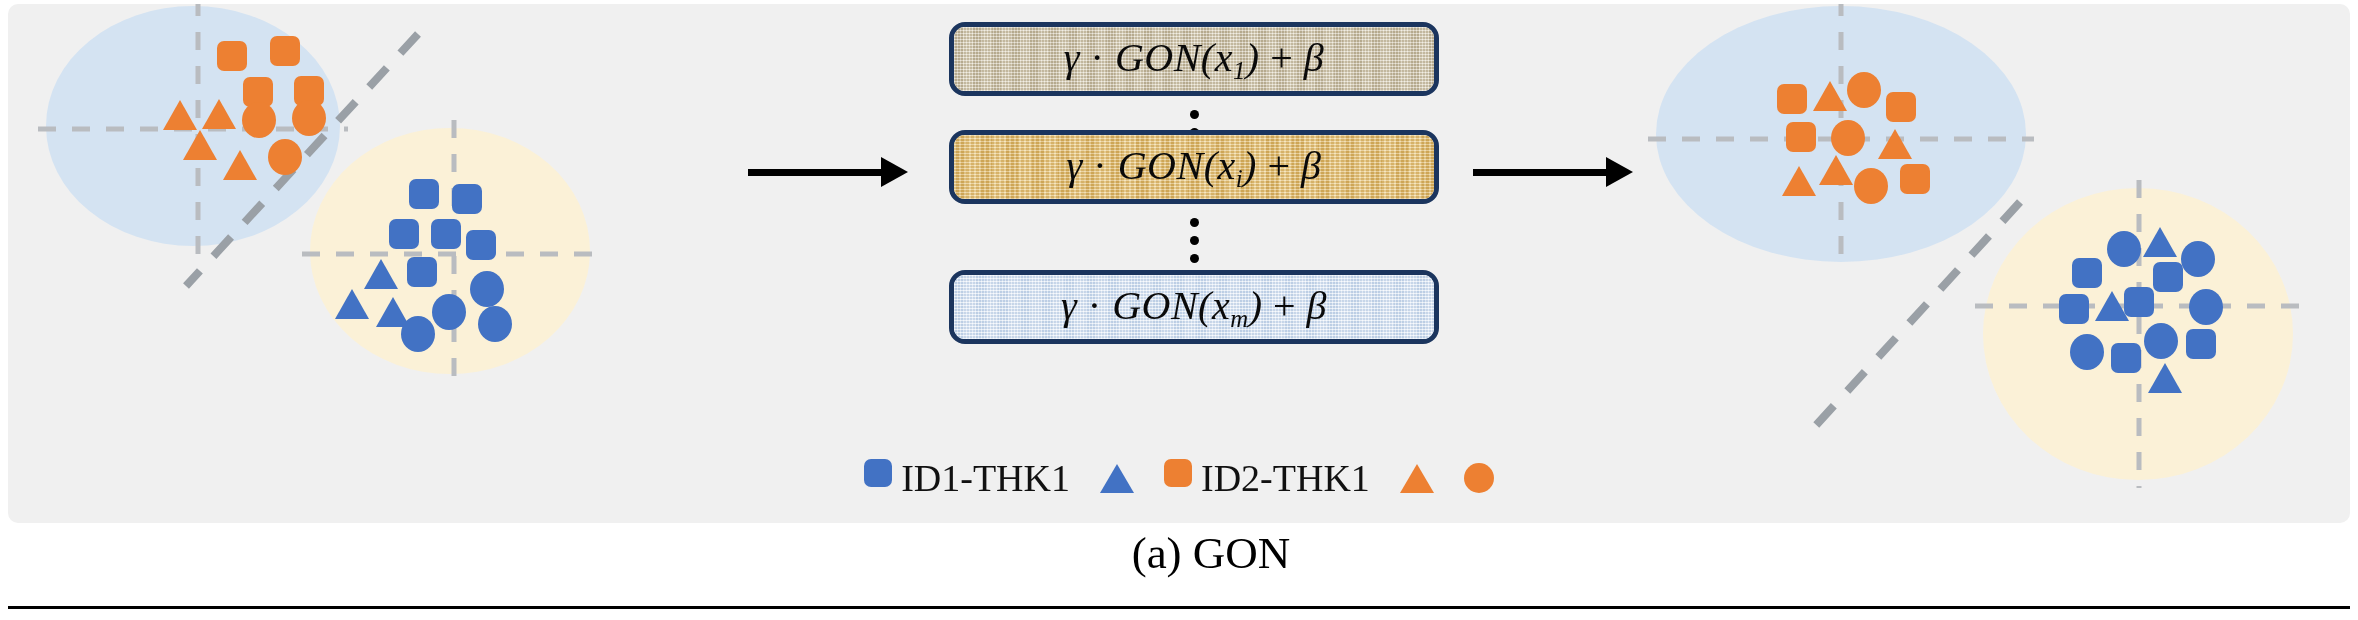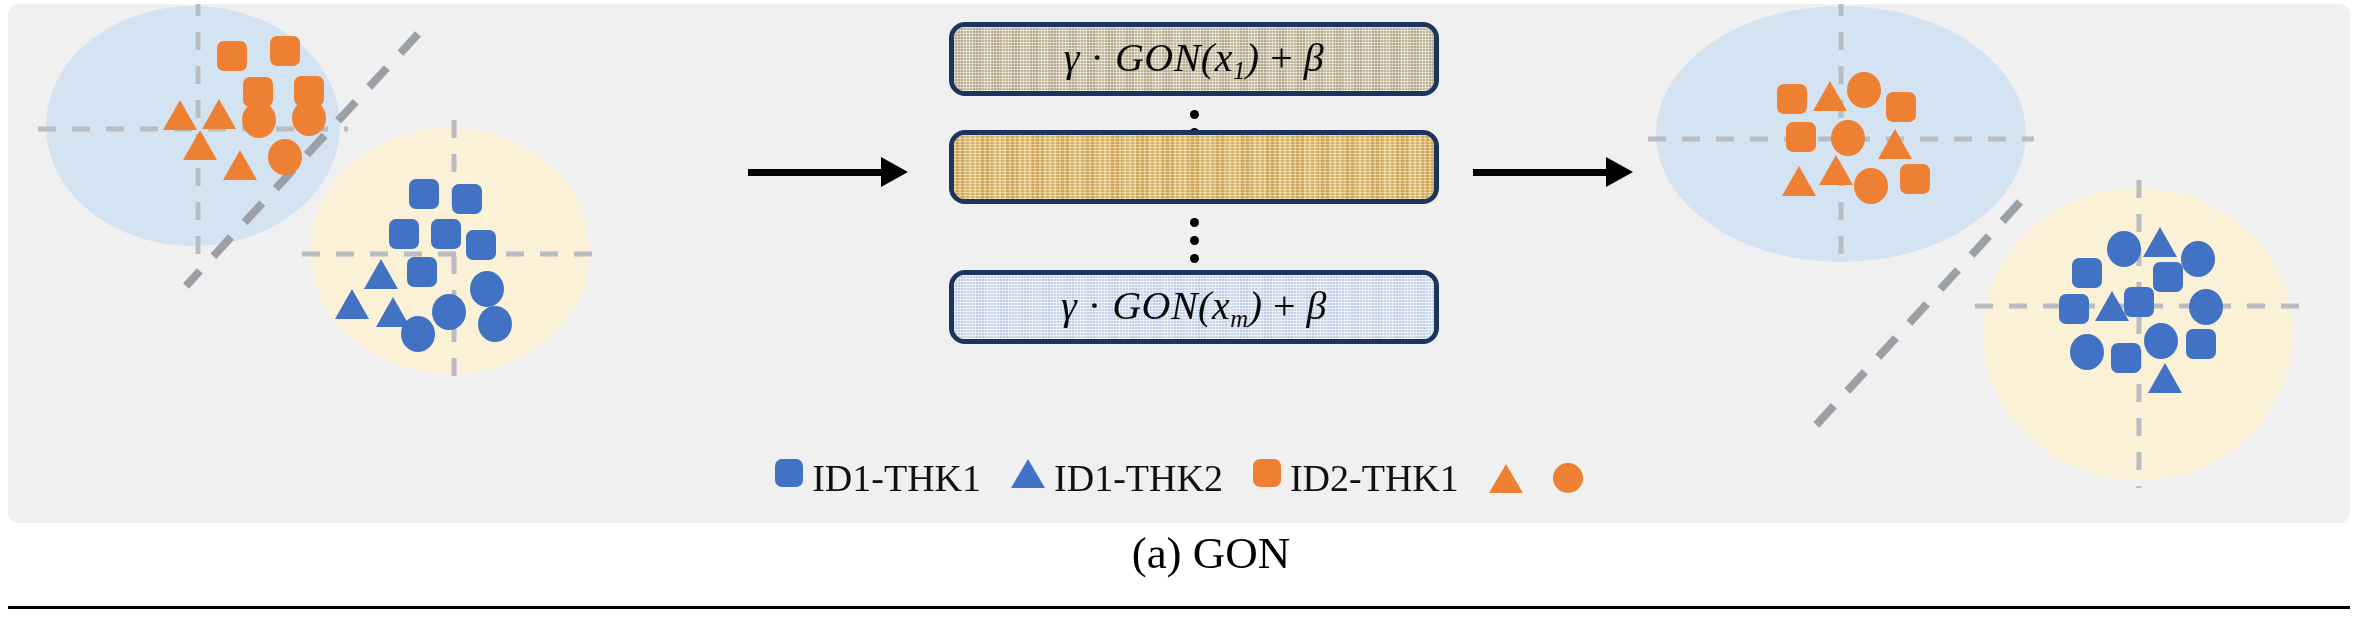--- a/index.html
+++ b/index.html
@@ -299,20 +299,27 @@
       </div>
 
       <div class="vdots" style="top:88px;">
         <span></span>
         <span></span>
         <span></span>
       </div>
 
       <div class="formula-box" id="formula-middle" style="top:108px;">
         <div class="tex-bg gold"></div>
+        <div class="tex">
+          <span>γ</span>
+          <span class="up">·</span>
+          <span>GON</span><span>(</span><span>x</span><sub>i</sub><span>)</span>
+          <span class="up">+</span>
+          <span>β</span>
+        </div>
       </div>
 
       <div class="vdots" style="top:196px;">
         <span></span>
         <span></span>
         <span></span>
       </div>
 
       <div class="formula-box" id="formula-bottom" style="top:216px;margin-top:32px;">
         <div class="tex-bg lightblue"></div>
@@ -327,21 +334,20 @@
 
     </div>
 
     <div id="legend">
         <div class="legend-item">
           <span class="glyph square" style="background: rgb(66, 114, 196);"></span>
           <span class="lbl">ID1-THK1</span>
         </div>
         <div class="legend-item">
           <span class="glyph triangle" style="color: rgb(66, 114, 196);"></span>
-          <span class="lbl">ID1-THK2</span>
         </div>
         <div class="legend-item">
           <span class="glyph square" style="background: rgb(237, 128, 50);"></span>
           <span class="lbl">ID2-THK1</span>
         </div>
         <div class="legend-item">
           <span class="glyph triangle" style="color: rgb(237, 128, 50);"></span>
         </div>
         <div class="legend-item">
           <span class="glyph circle" style="background: rgb(237, 128, 50);"></span>

